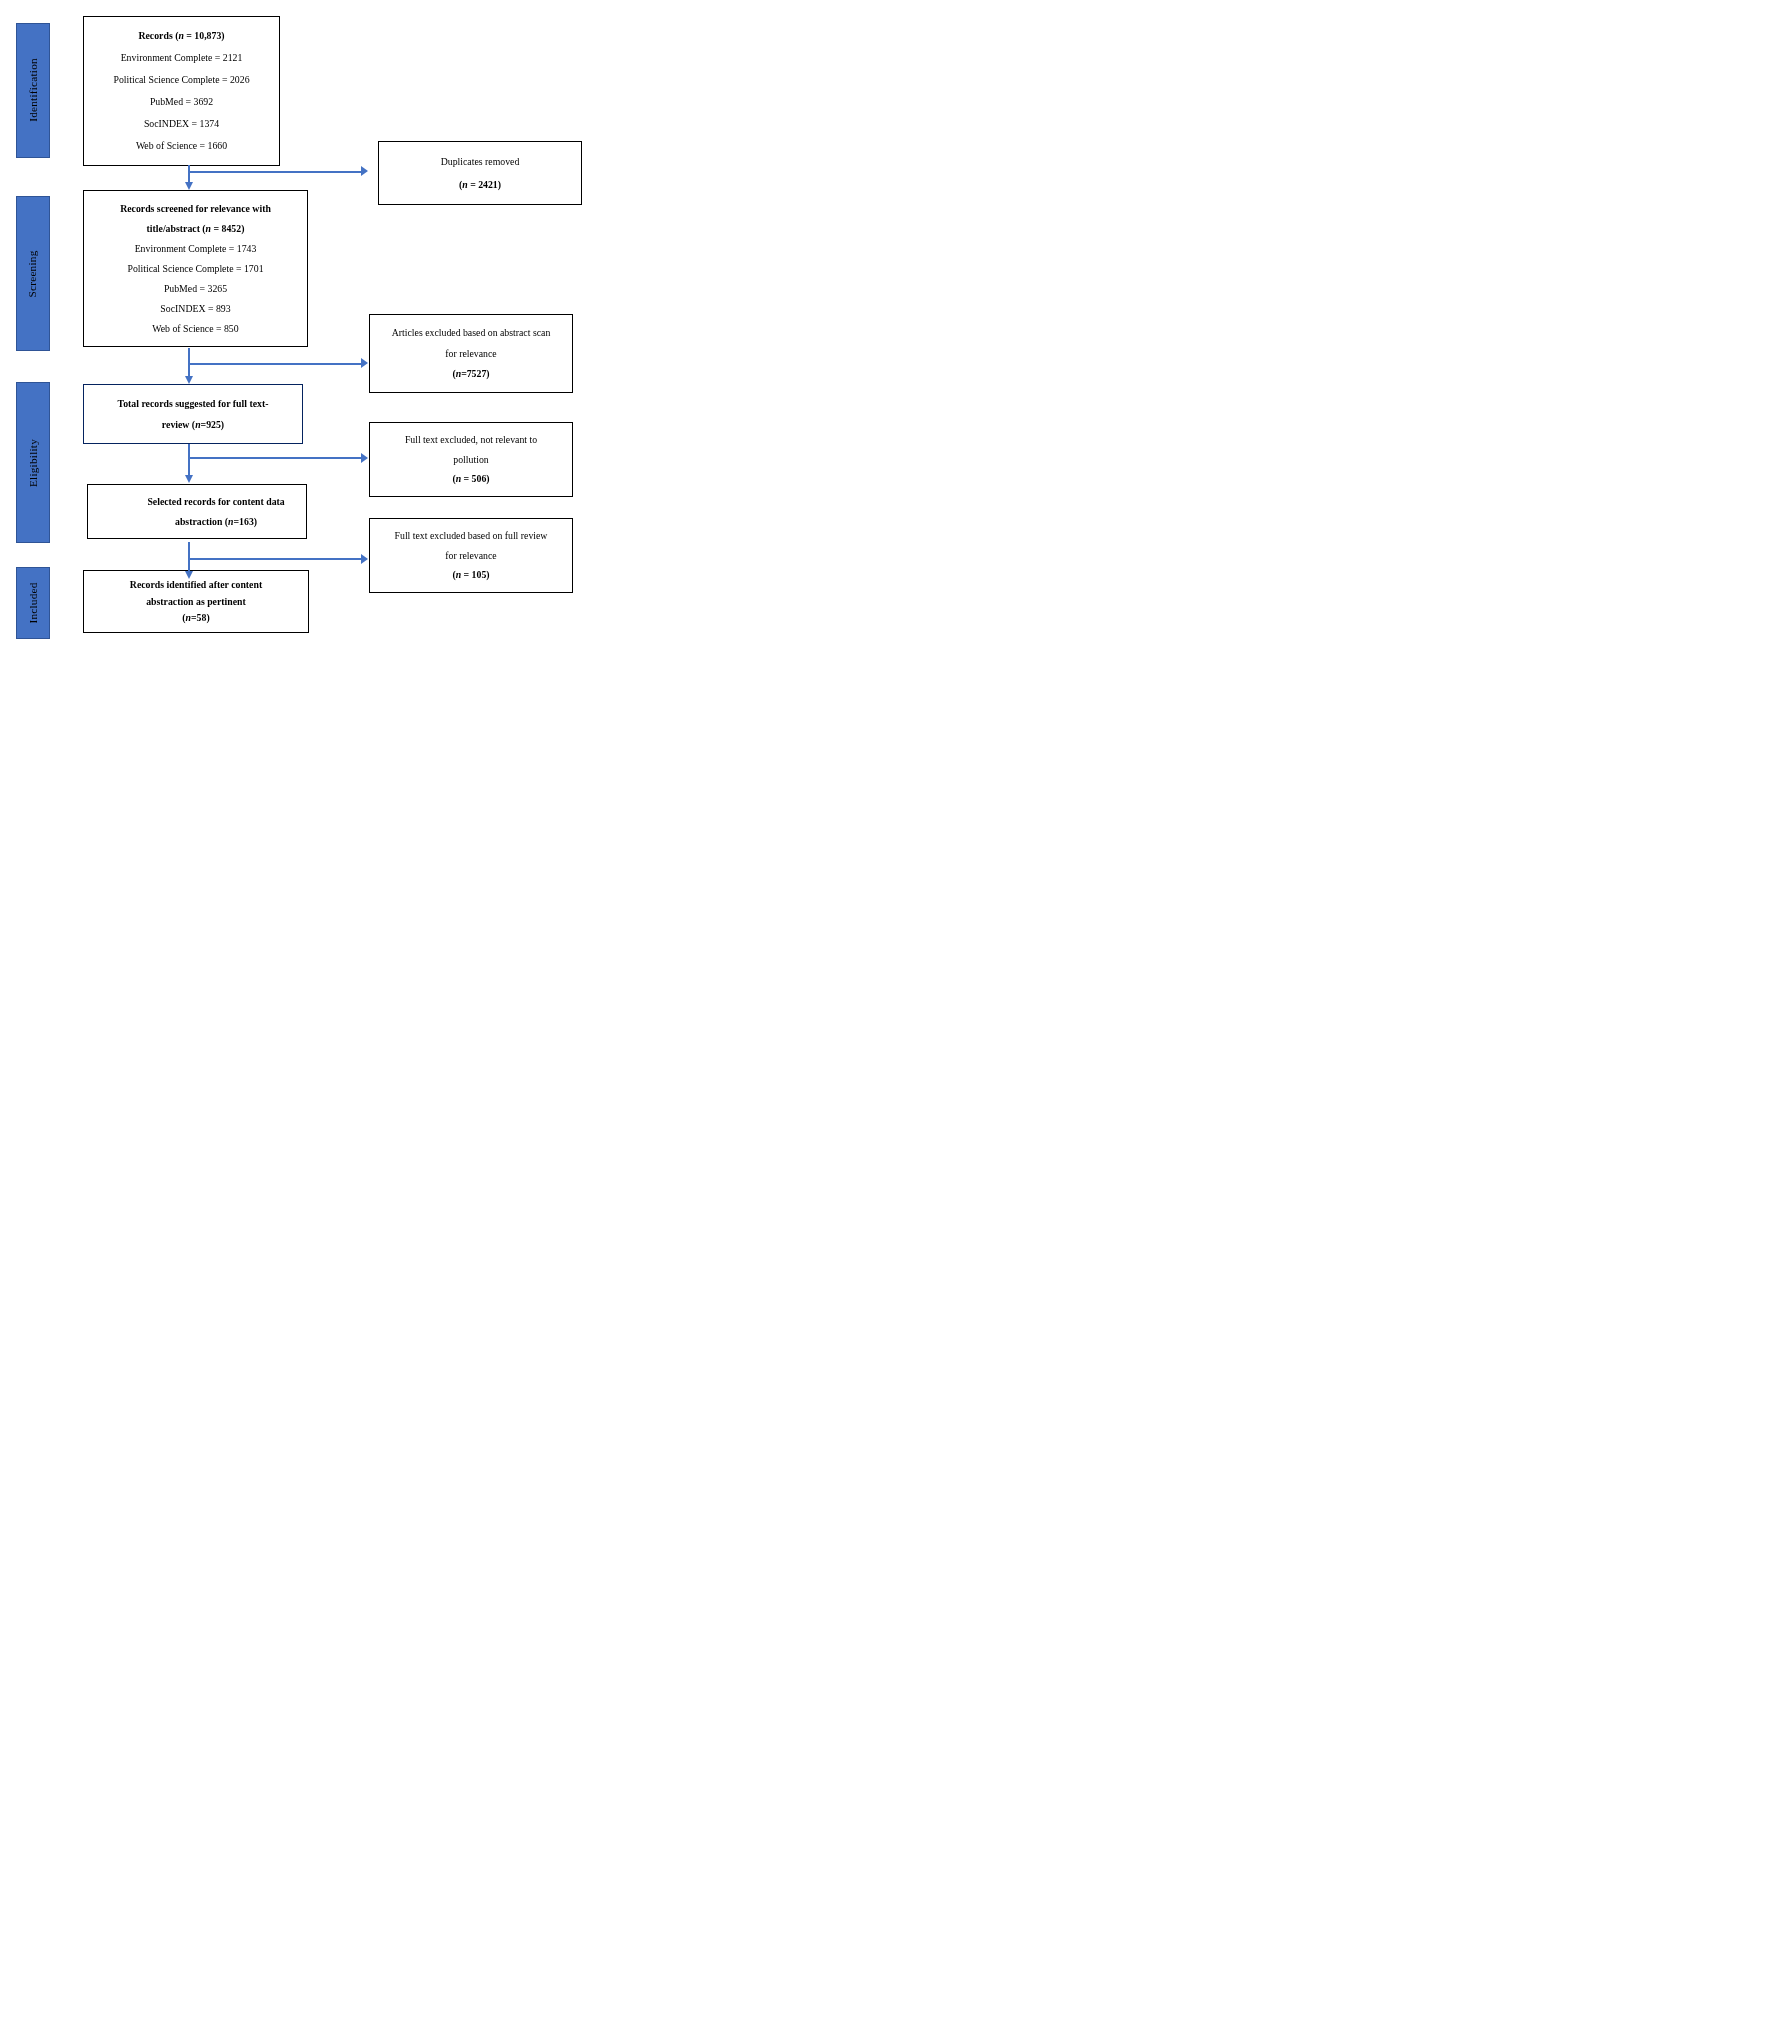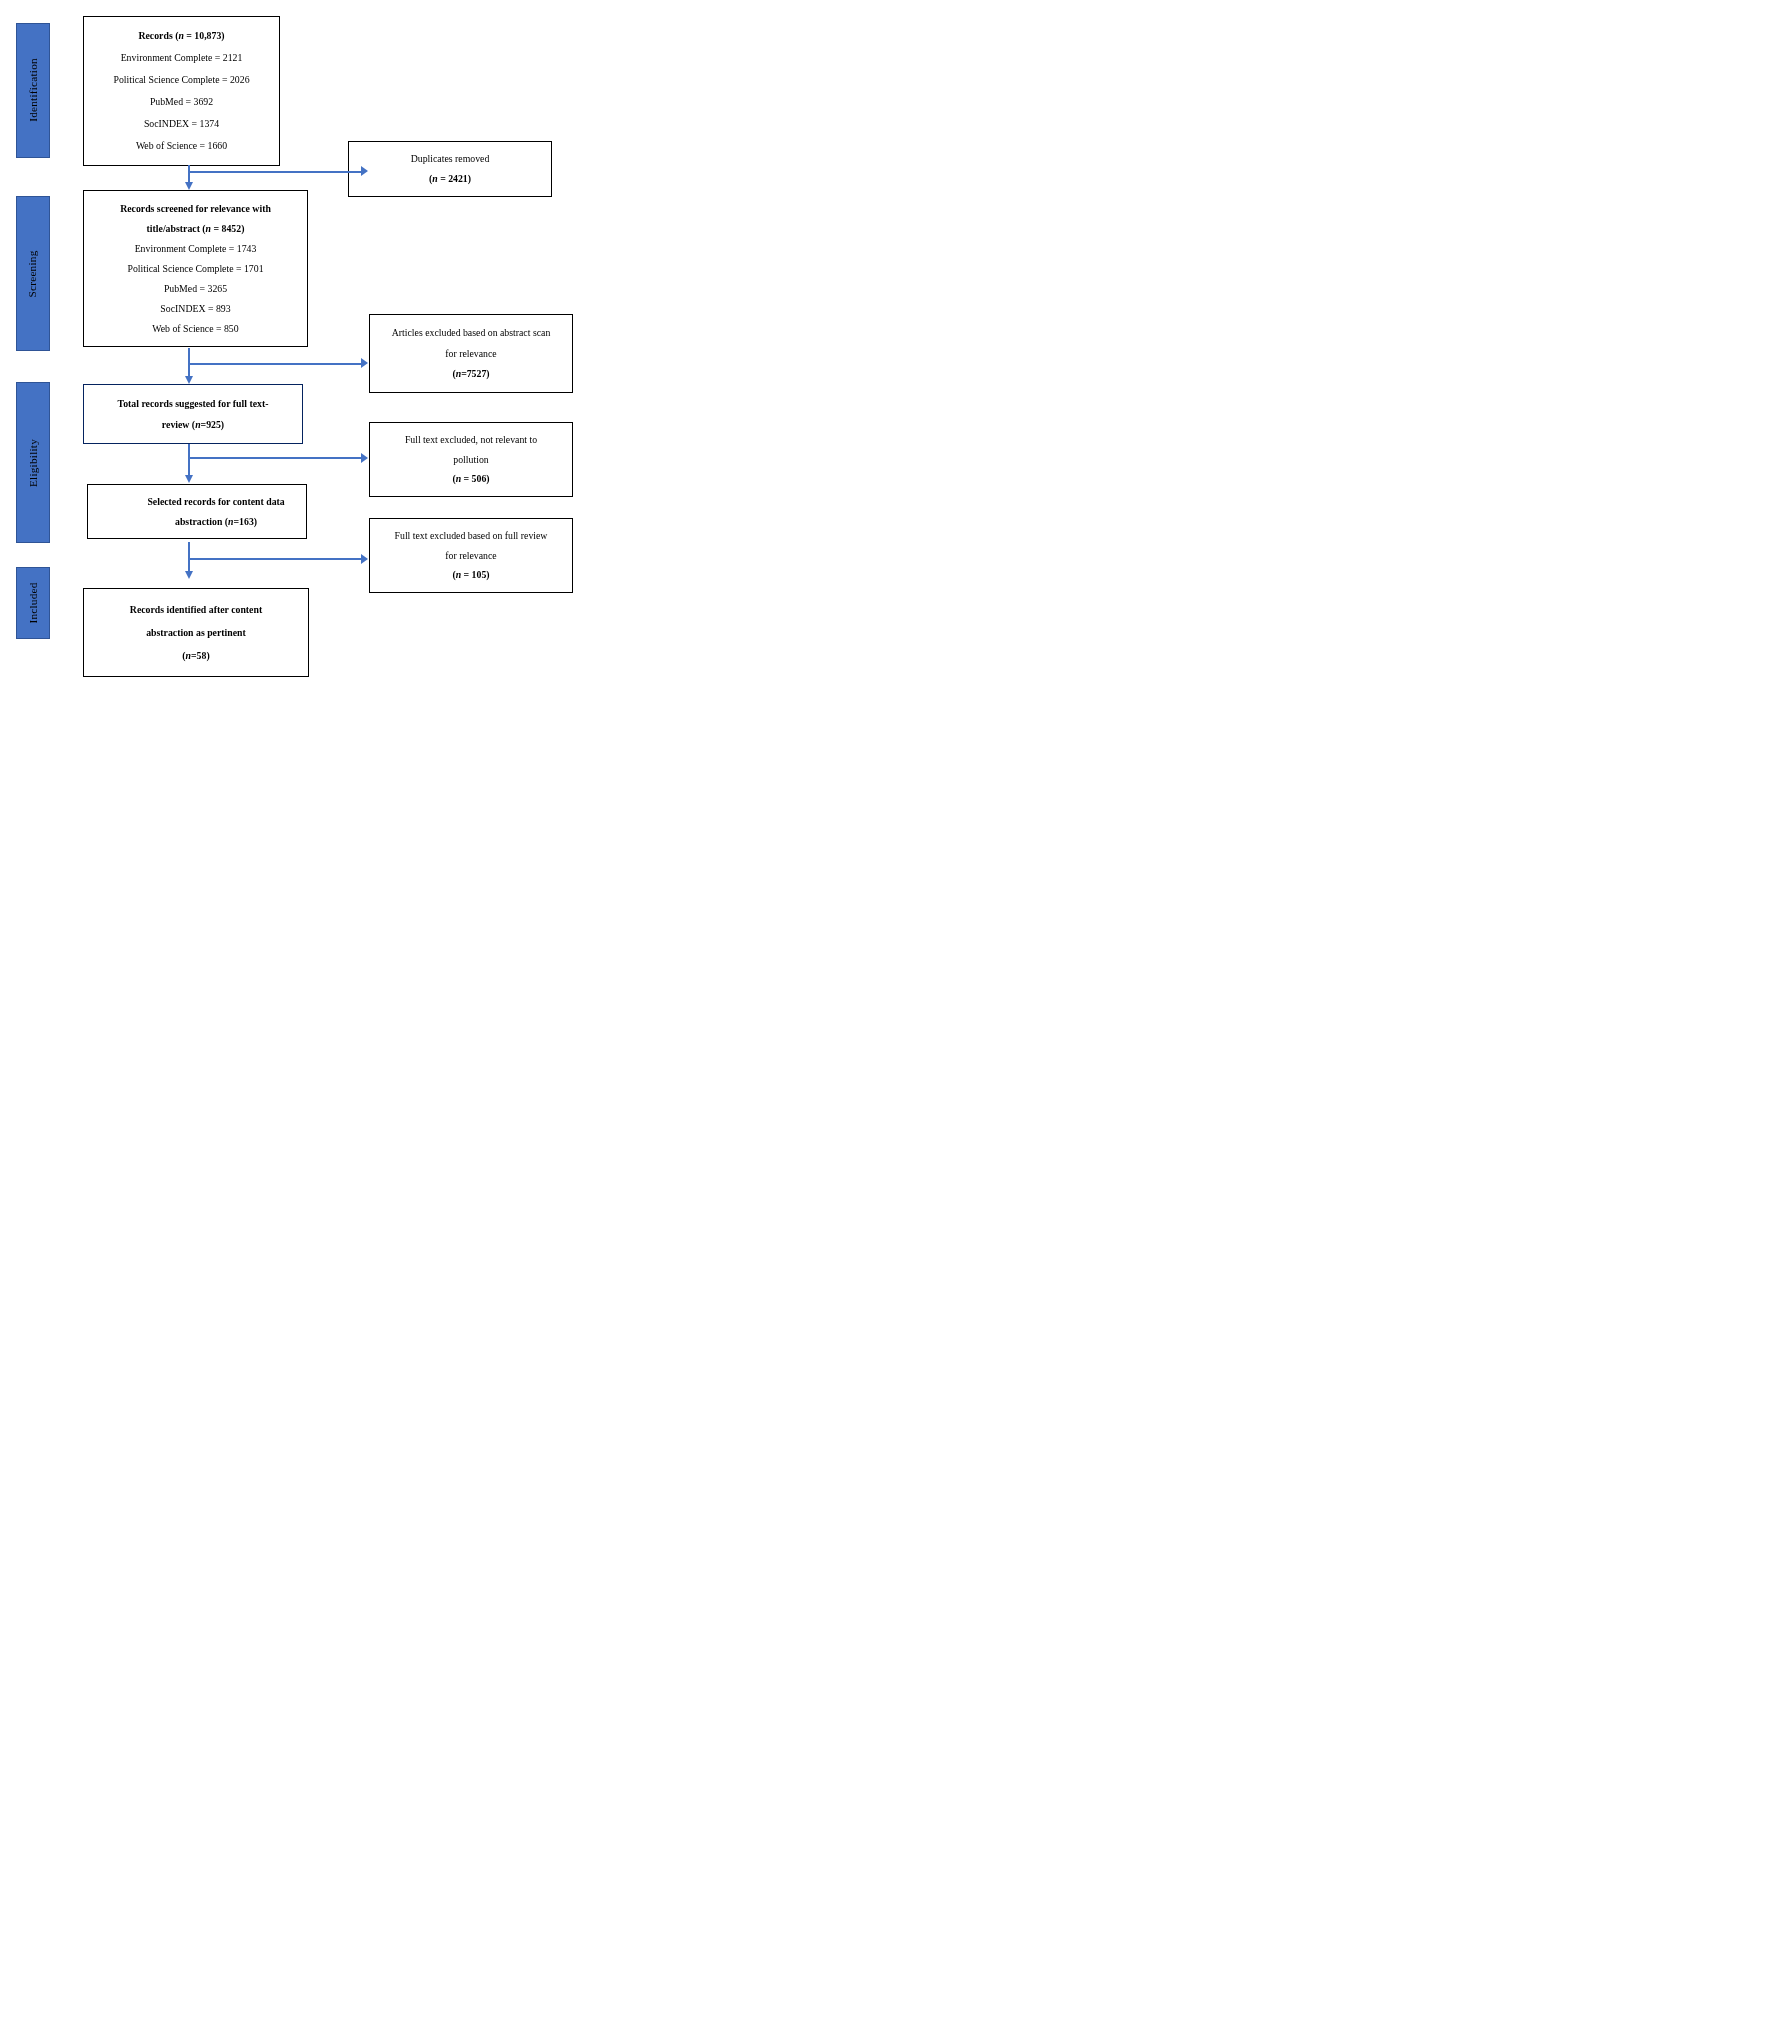--- a/index.html
+++ b/index.html
@@ -117,27 +117,27 @@
   <div class="box navy-border" style="left:83px;top:384px;width:220px;height:60px;">
     <div class="line b">Total records suggested for full text-</div>
     <div class="line b"><span>review (</span><span class="i">n</span><span>=925)</span></div>
   </div>
 
   <div class="box" style="left:87px;top:484px;width:220px;height:55px;padding-left:43px;">
     <div class="line b">Selected records for content data</div>
     <div class="line b"><span>abstraction (</span><span class="i">n</span><span>=163)</span></div>
   </div>
 
-  <div class="box" style="left:83px;top:588px;width:226px;height:89px;align-items:center;">
+  <div class="box" style="left:83px;top:570px;width:226px;height:63px;align-items:center;">
     <div class="line b">Records identified after content</div>
     <div class="line b">abstraction as pertinent</div>
     <div class="line b"><span>(</span><span class="i">n</span><span>=58)</span></div>
   </div>
 
-  <div class="box" style="left:348px;top:141px;width:204px;height:56px;">
+  <div class="box" style="left:378px;top:141px;width:204px;height:64px;">
     <div class="line">Duplicates removed</div>
     <div class="line b"><span>(</span><span class="i">n</span><span> = 2421)</span></div>
   </div>
 
   <div class="box" style="left:369px;top:314px;width:204px;height:79px;">
     <div class="line">Articles excluded based on abstract scan</div>
     <div class="line">for relevance</div>
     <div class="line b"><span>(</span><span class="i">n</span><span>=7527)</span></div>
   </div>
 

